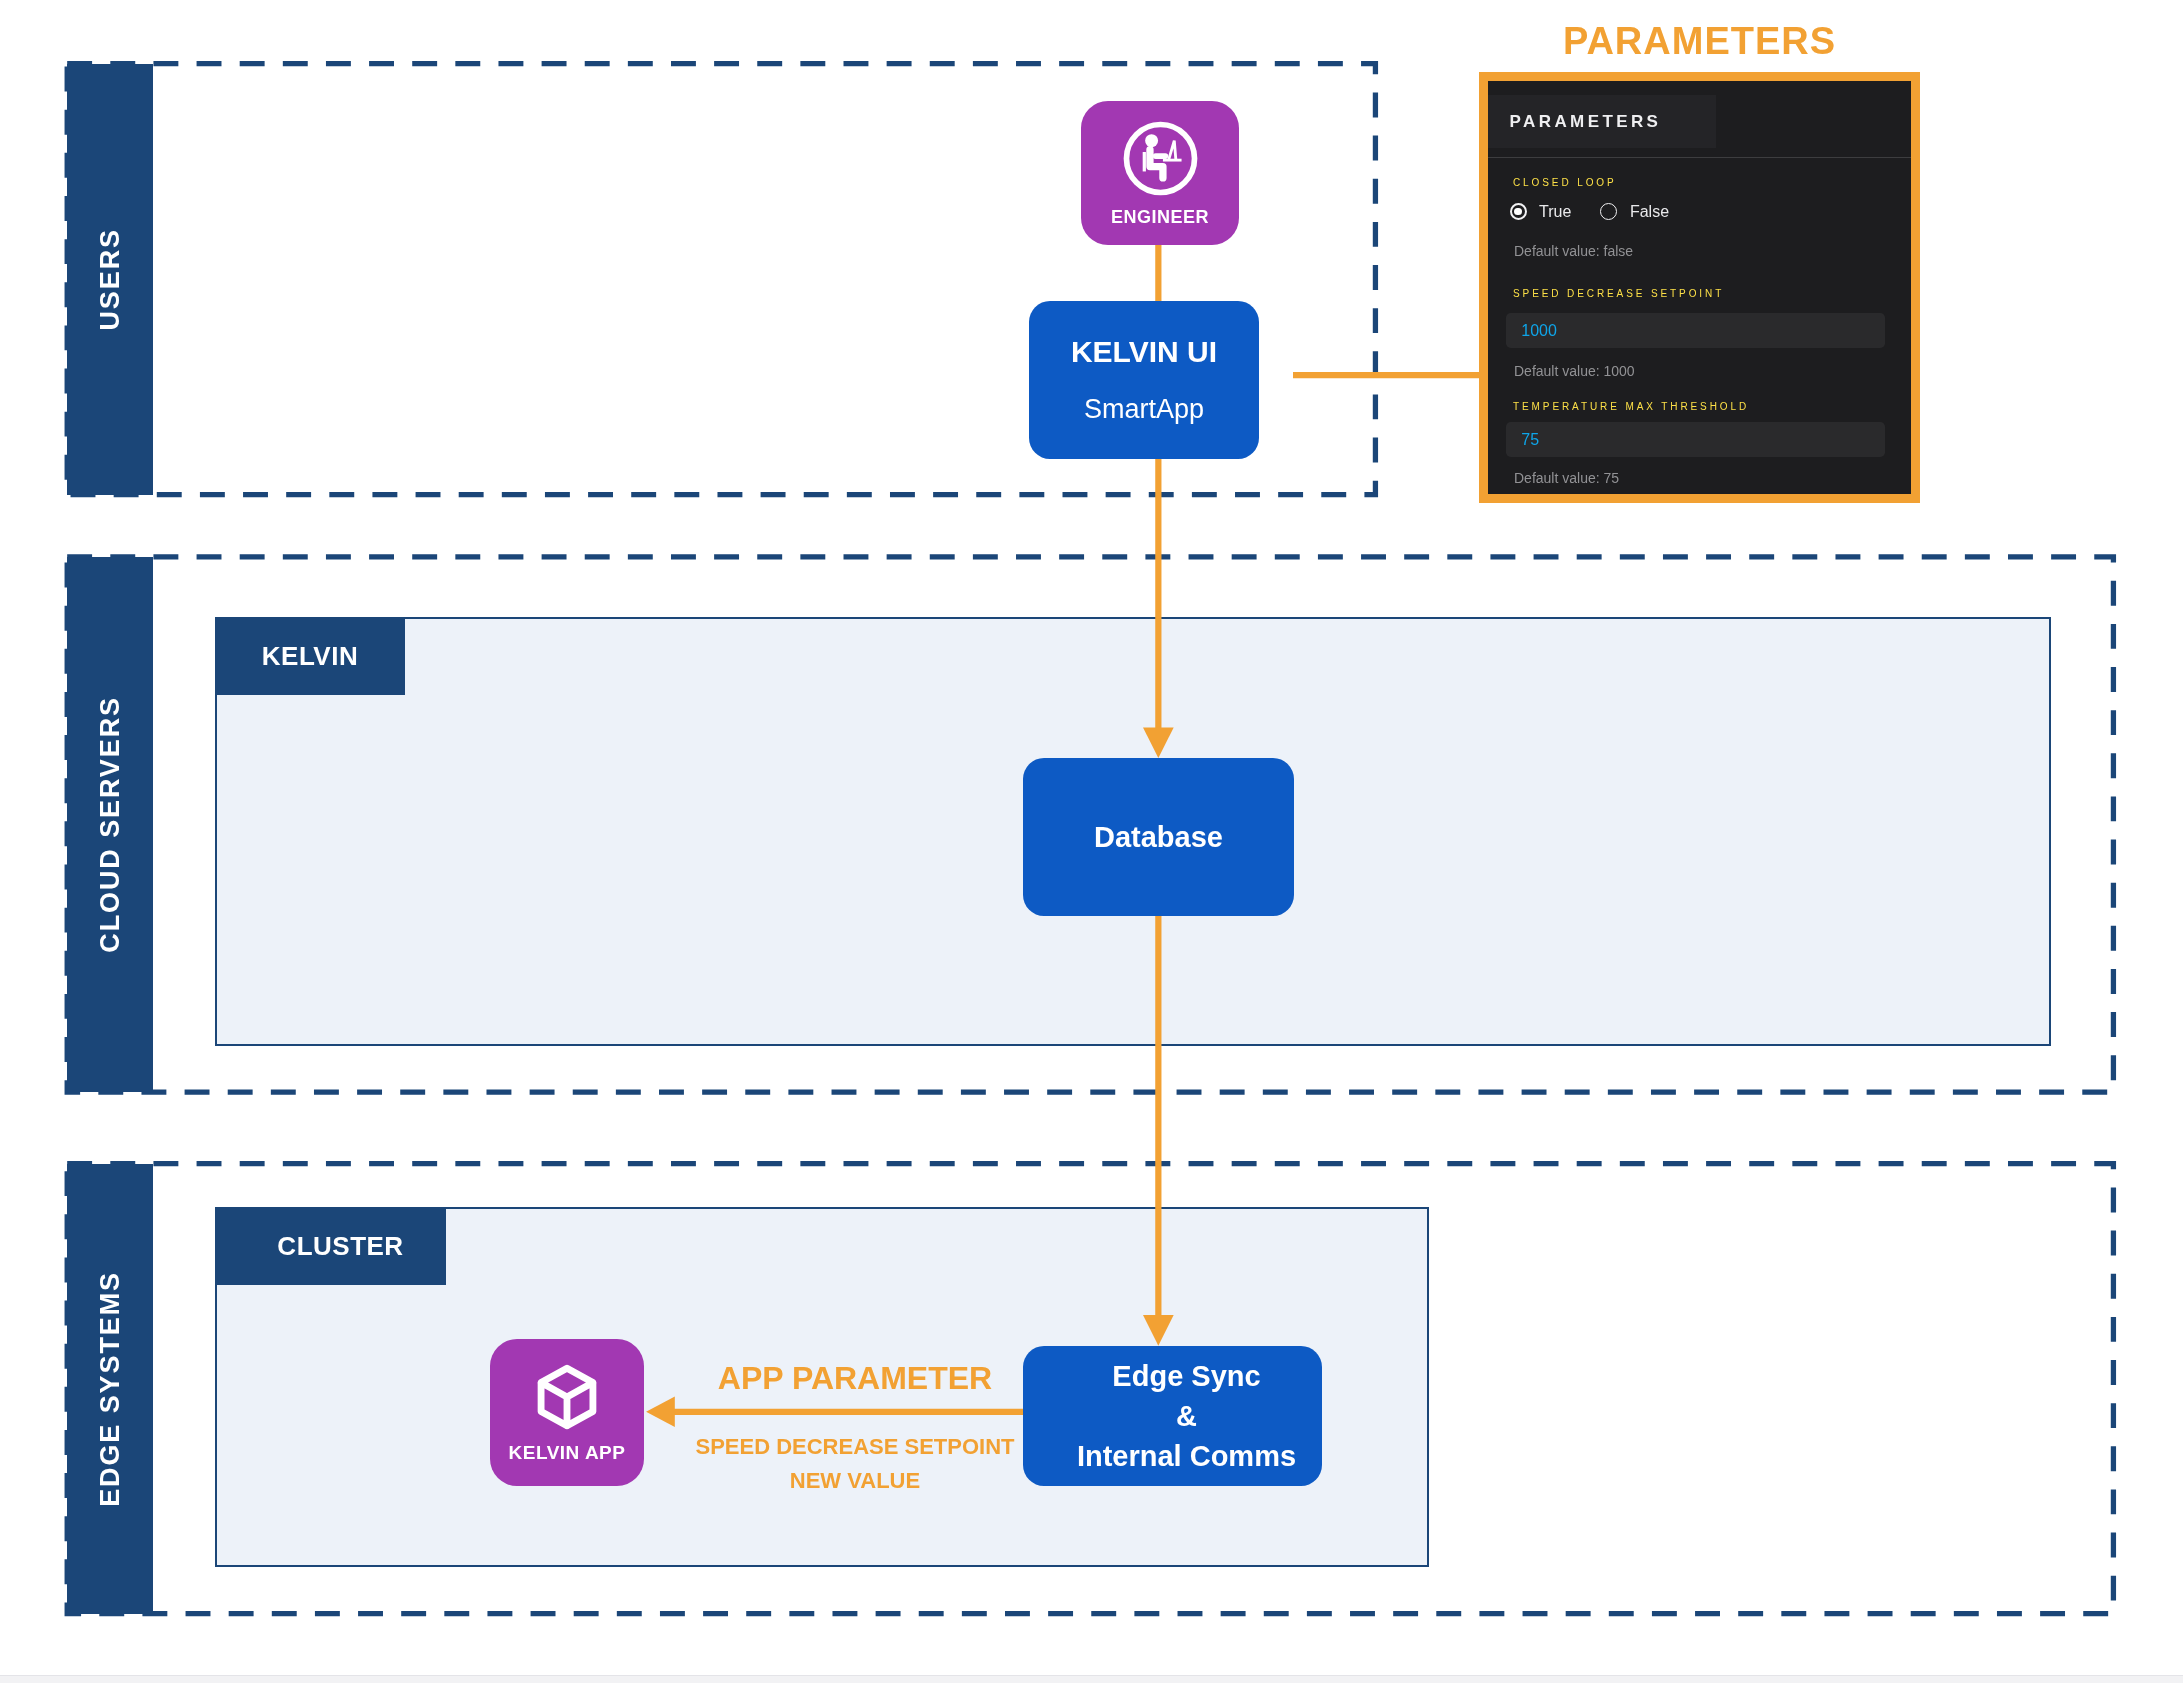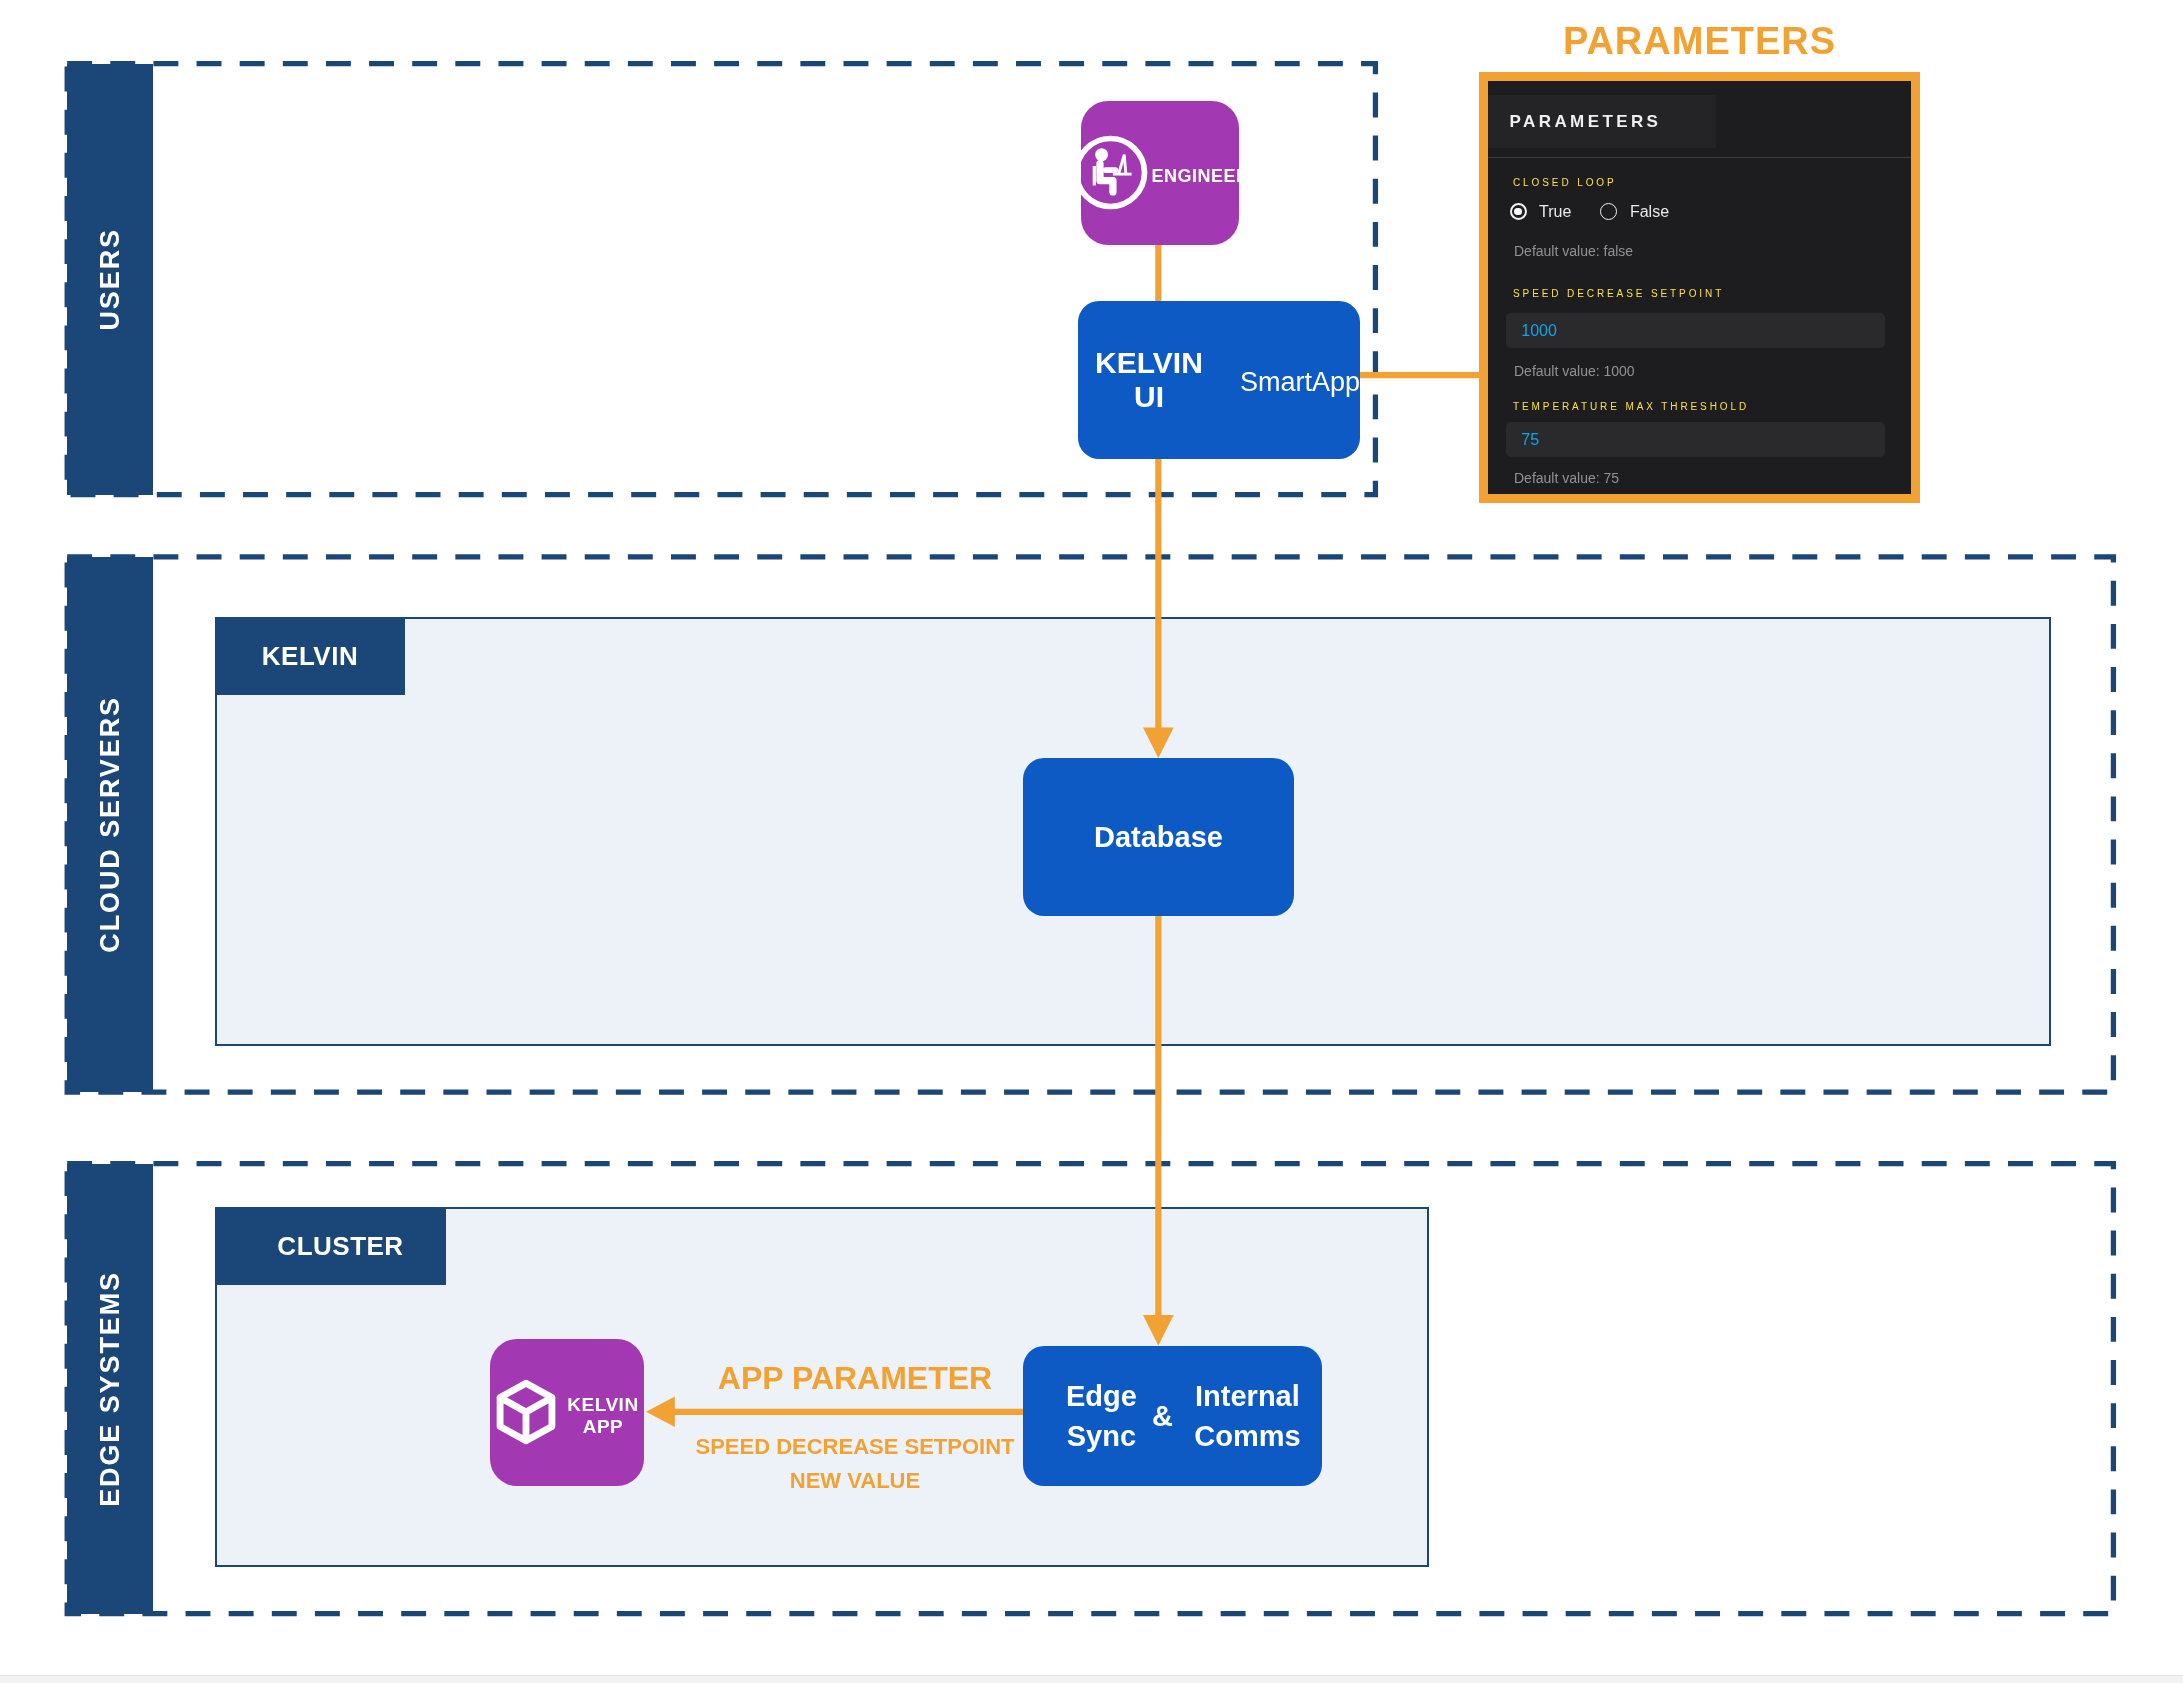--- a/index.html
+++ b/index.html
@@ -36,21 +36,21 @@
     position:absolute;
     background:#1B4678;
     display:flex;align-items:center;justify-content:center;
     color:#ffffff;font-weight:700;font-size:26px;letter-spacing:0.5px;
     z-index:12;
   }
 
   
   .node{
     position:absolute;
-    display:flex;align-items:center;justify-content:center;
+    display:flex;flex-direction:column;align-items:center;justify-content:center;
     color:#ffffff;text-align:center;
     z-index:10;
   }
   .node.blue{background:#0D5AC4;border-radius:21px;}
   .node.purple{background:#A238B2;border-radius:27px;}
   .node-title{font-weight:700;font-size:30px;}
   .node-sub{font-weight:400;font-size:27px;margin-top:4.8px;}
   .node-line{font-weight:700;font-size:29px;line-height:1.38;}
   .icon-caption{font-weight:700;font-size:19px;letter-spacing:0.5px;margin-top:6.7px;}
 
@@ -171,21 +171,21 @@
         <path d="M37 39 L37 60 L53 60 L53 74" fill="none" stroke="#ffffff" stroke-width="9" stroke-linecap="round" stroke-linejoin="round"></path>
         <line x1="30" y1="42" x2="30" y2="66" stroke="#ffffff" stroke-width="4"></line>
         <line x1="44" y1="47" x2="56" y2="47" stroke="#ffffff" stroke-width="7" stroke-linecap="round"></line>
         <path d="M60 52 L67 28 L69 52" fill="none" stroke="#ffffff" stroke-width="3.5"></path>
         <line x1="53" y1="52" x2="76" y2="52" stroke="#ffffff" stroke-width="3.5"></line>
       </svg>
     </span>
     <div class="icon-caption" style="font-size:18px;">ENGINEER</div>
   </div>
 
-  <div class="node blue" style="left:1078px;top:301px;width:282px;height:158px;gap:20px;">
+  <div class="node blue" style="left:1029px;top:301px;width:230px;height:158px;gap:20px;">
     <div class="node-title">KELVIN UI</div>
     <div class="node-sub">SmartApp</div>
   </div>
 
   <div class="node blue" style="left:1023px;top:758px;width:271px;height:158px;">
     <div class="node-title" style="font-size:29px;">Database</div>
   </div>
 
   <div class="node purple" style="left:490px;top:1339px;width:154px;height:147px;">
     <span>

